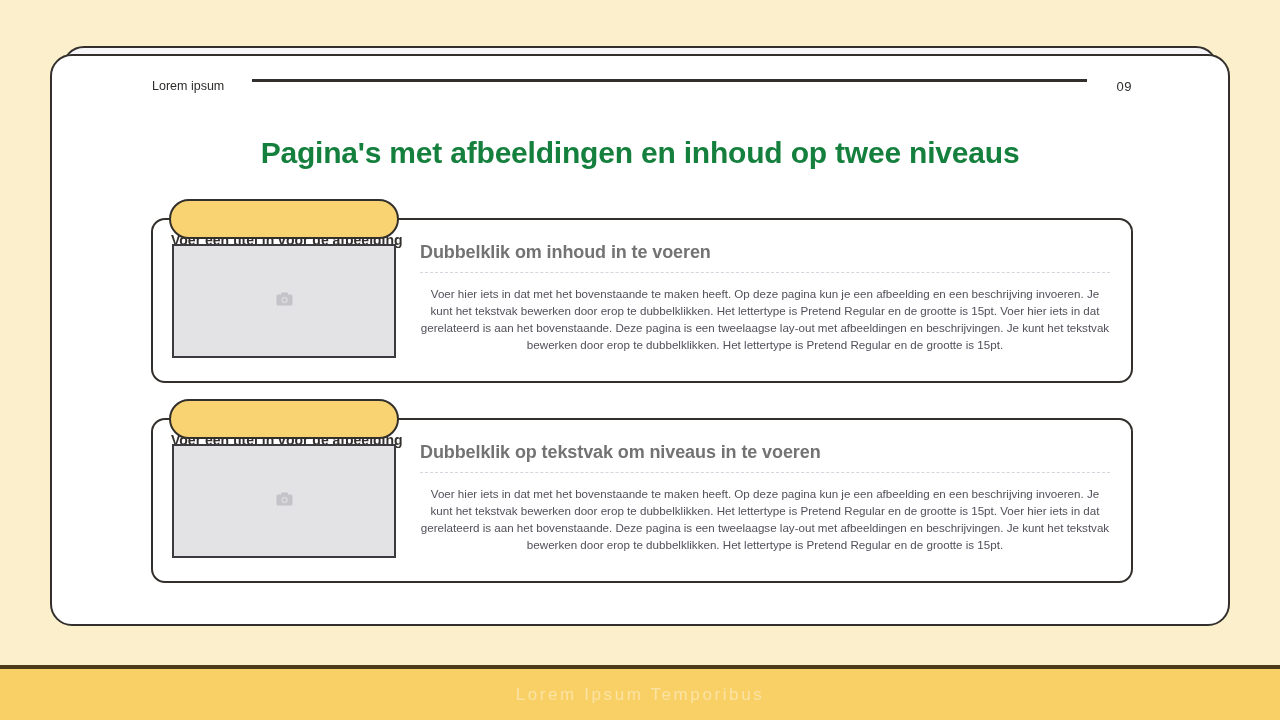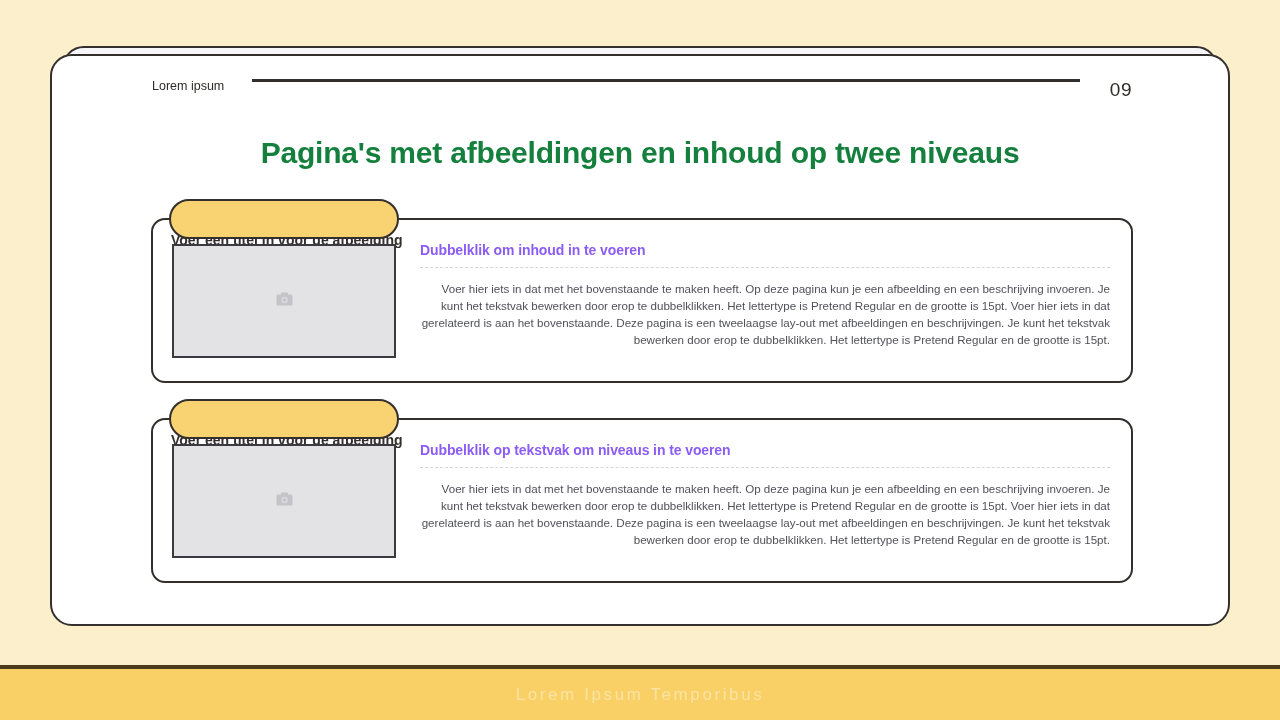--- a/index.html
+++ b/index.html
@@ -96,21 +96,21 @@
     white-space: nowrap;
     margin-right: 12px;
   }
   .header-line {
     flex: 1 1 auto;
     height: 2.5px;
     background: #332f2c;
     margin-right: 14px;
   }
   .header-page {
-    font-size: 19px;
+    font-size: 13px;
     color: #2f2c2a;
     white-space: nowrap;
     letter-spacing: 0.5px;
   }
 
   
   .slide-title {
     position: absolute;
     left: 0;
     right: 0;
@@ -175,36 +175,36 @@
   .thumb .cam { opacity: 0.42; }
 
   
   .block-body {
     position: absolute;
     left: 267px;
     top: 22px;
     width: 690px;
   }
   .block-heading {
-    font-size: 14px;
+    font-size: 18px;
     font-weight: 700;
-    color: #8b5cf6;
+    color: #737373;
     letter-spacing: -0.1px;
     margin-bottom: 9px;
   }
   .divider-dashed {
     height: 0;
     border-top: 1.5px dashed #d6d5de;
     margin-bottom: 12px;
   }
   .block-paragraph {
     font-size: 11.6px;
     line-height: 1.47;
     color: #50505a;
-    text-align: right;
+    text-align: center;
   }
 </style>
 </head>
 <body>
 
 <div class="stage">
 
   <div class="card-back"></div>
 
   <div class="card-front">

